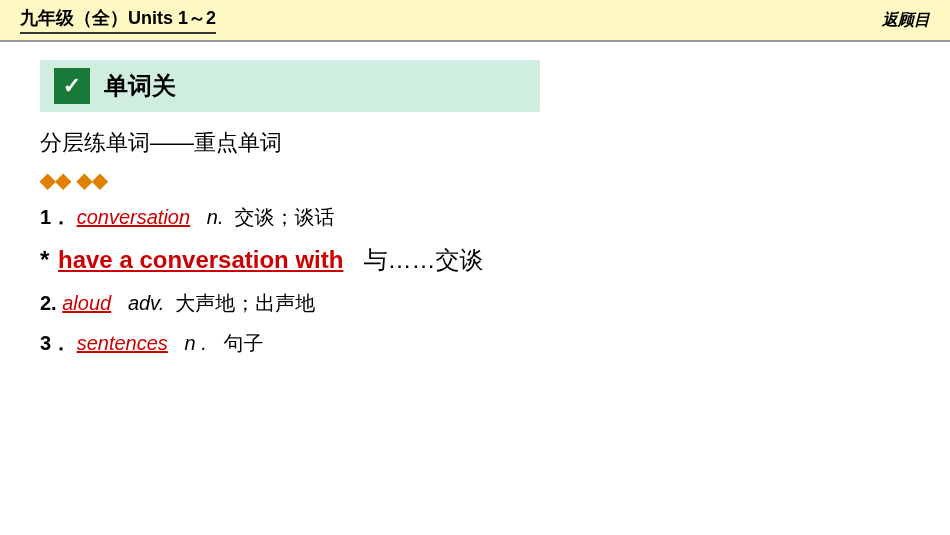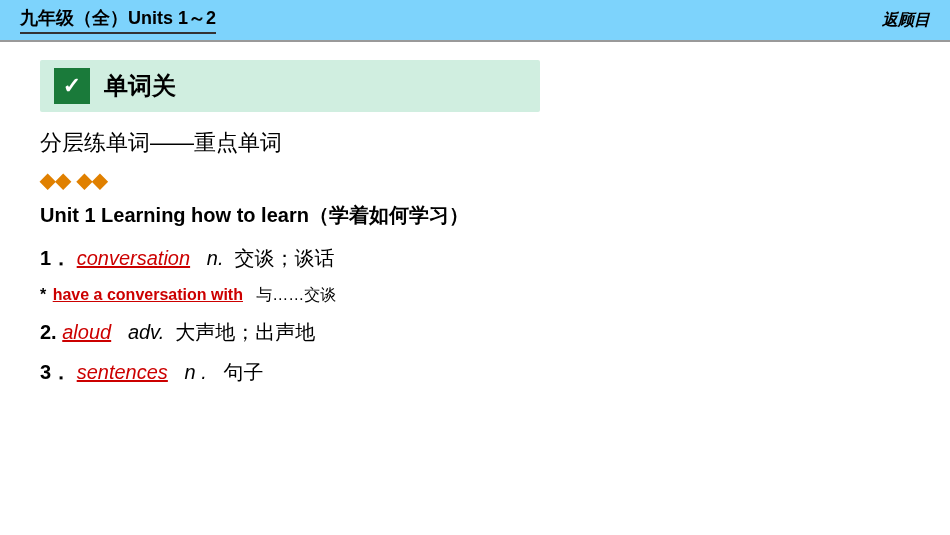--- a/index.html
+++ b/index.html
@@ -10,21 +10,21 @@
 
     body {
       width: 950px;
       height: 535px;
       font-family: "Microsoft YaHei", "SimHei", "PingFang SC", sans-serif;
       background: #fff;
       overflow: hidden;
     }
 
     .top-bar {
-      background: #7dd3fc;
+      background: #fef9c3;
       border-bottom: 2px solid #999;
       padding: 6px 20px;
       display: flex;
       justify-content: space-between;
       align-items: center;
     }
 
     .top-bar-title {
       font-size: 18px;
       font-weight: bold;
@@ -118,21 +118,21 @@
     }
 
     .vocab-word {
       color: #cc0000;
       text-decoration: underline;
       font-style: italic;
       font-weight: normal;
     }
 
     .phrase-item {
-      font-size: 16px;
+      font-size: 24px;
       color: #000;
       margin-bottom: 10px;
       line-height: 1.5;
     }
 
     .phrase-word {
       color: #cc0000;
       text-decoration: underline;
       font-weight: bold;
     }
@@ -169,21 +169,20 @@
     <span class="section-title">单词关</span>
   </div>
 
   <div class="sub-heading">分层练单词——重点单词</div>
 
   <div class="diamond-heading">
     <span class="diamond">◆◆</span>
     <span class="diamond">◆◆</span>
   </div>
 
-  <div class="unit-heading">Unit 1      Learning how to learn（学着如何学习）</div>
 
   <div class="vocab-item">
     <span class="number">1．</span>
     <span class="vocab-word">conversation</span>
     <span class="pos">&nbsp;&nbsp;<span>n.</span></span>
     <span class="definition">&nbsp;<span>交谈；谈话</span></span>
   </div>
 
   <div class="phrase-item">
     <span class="asterisk">*</span>

